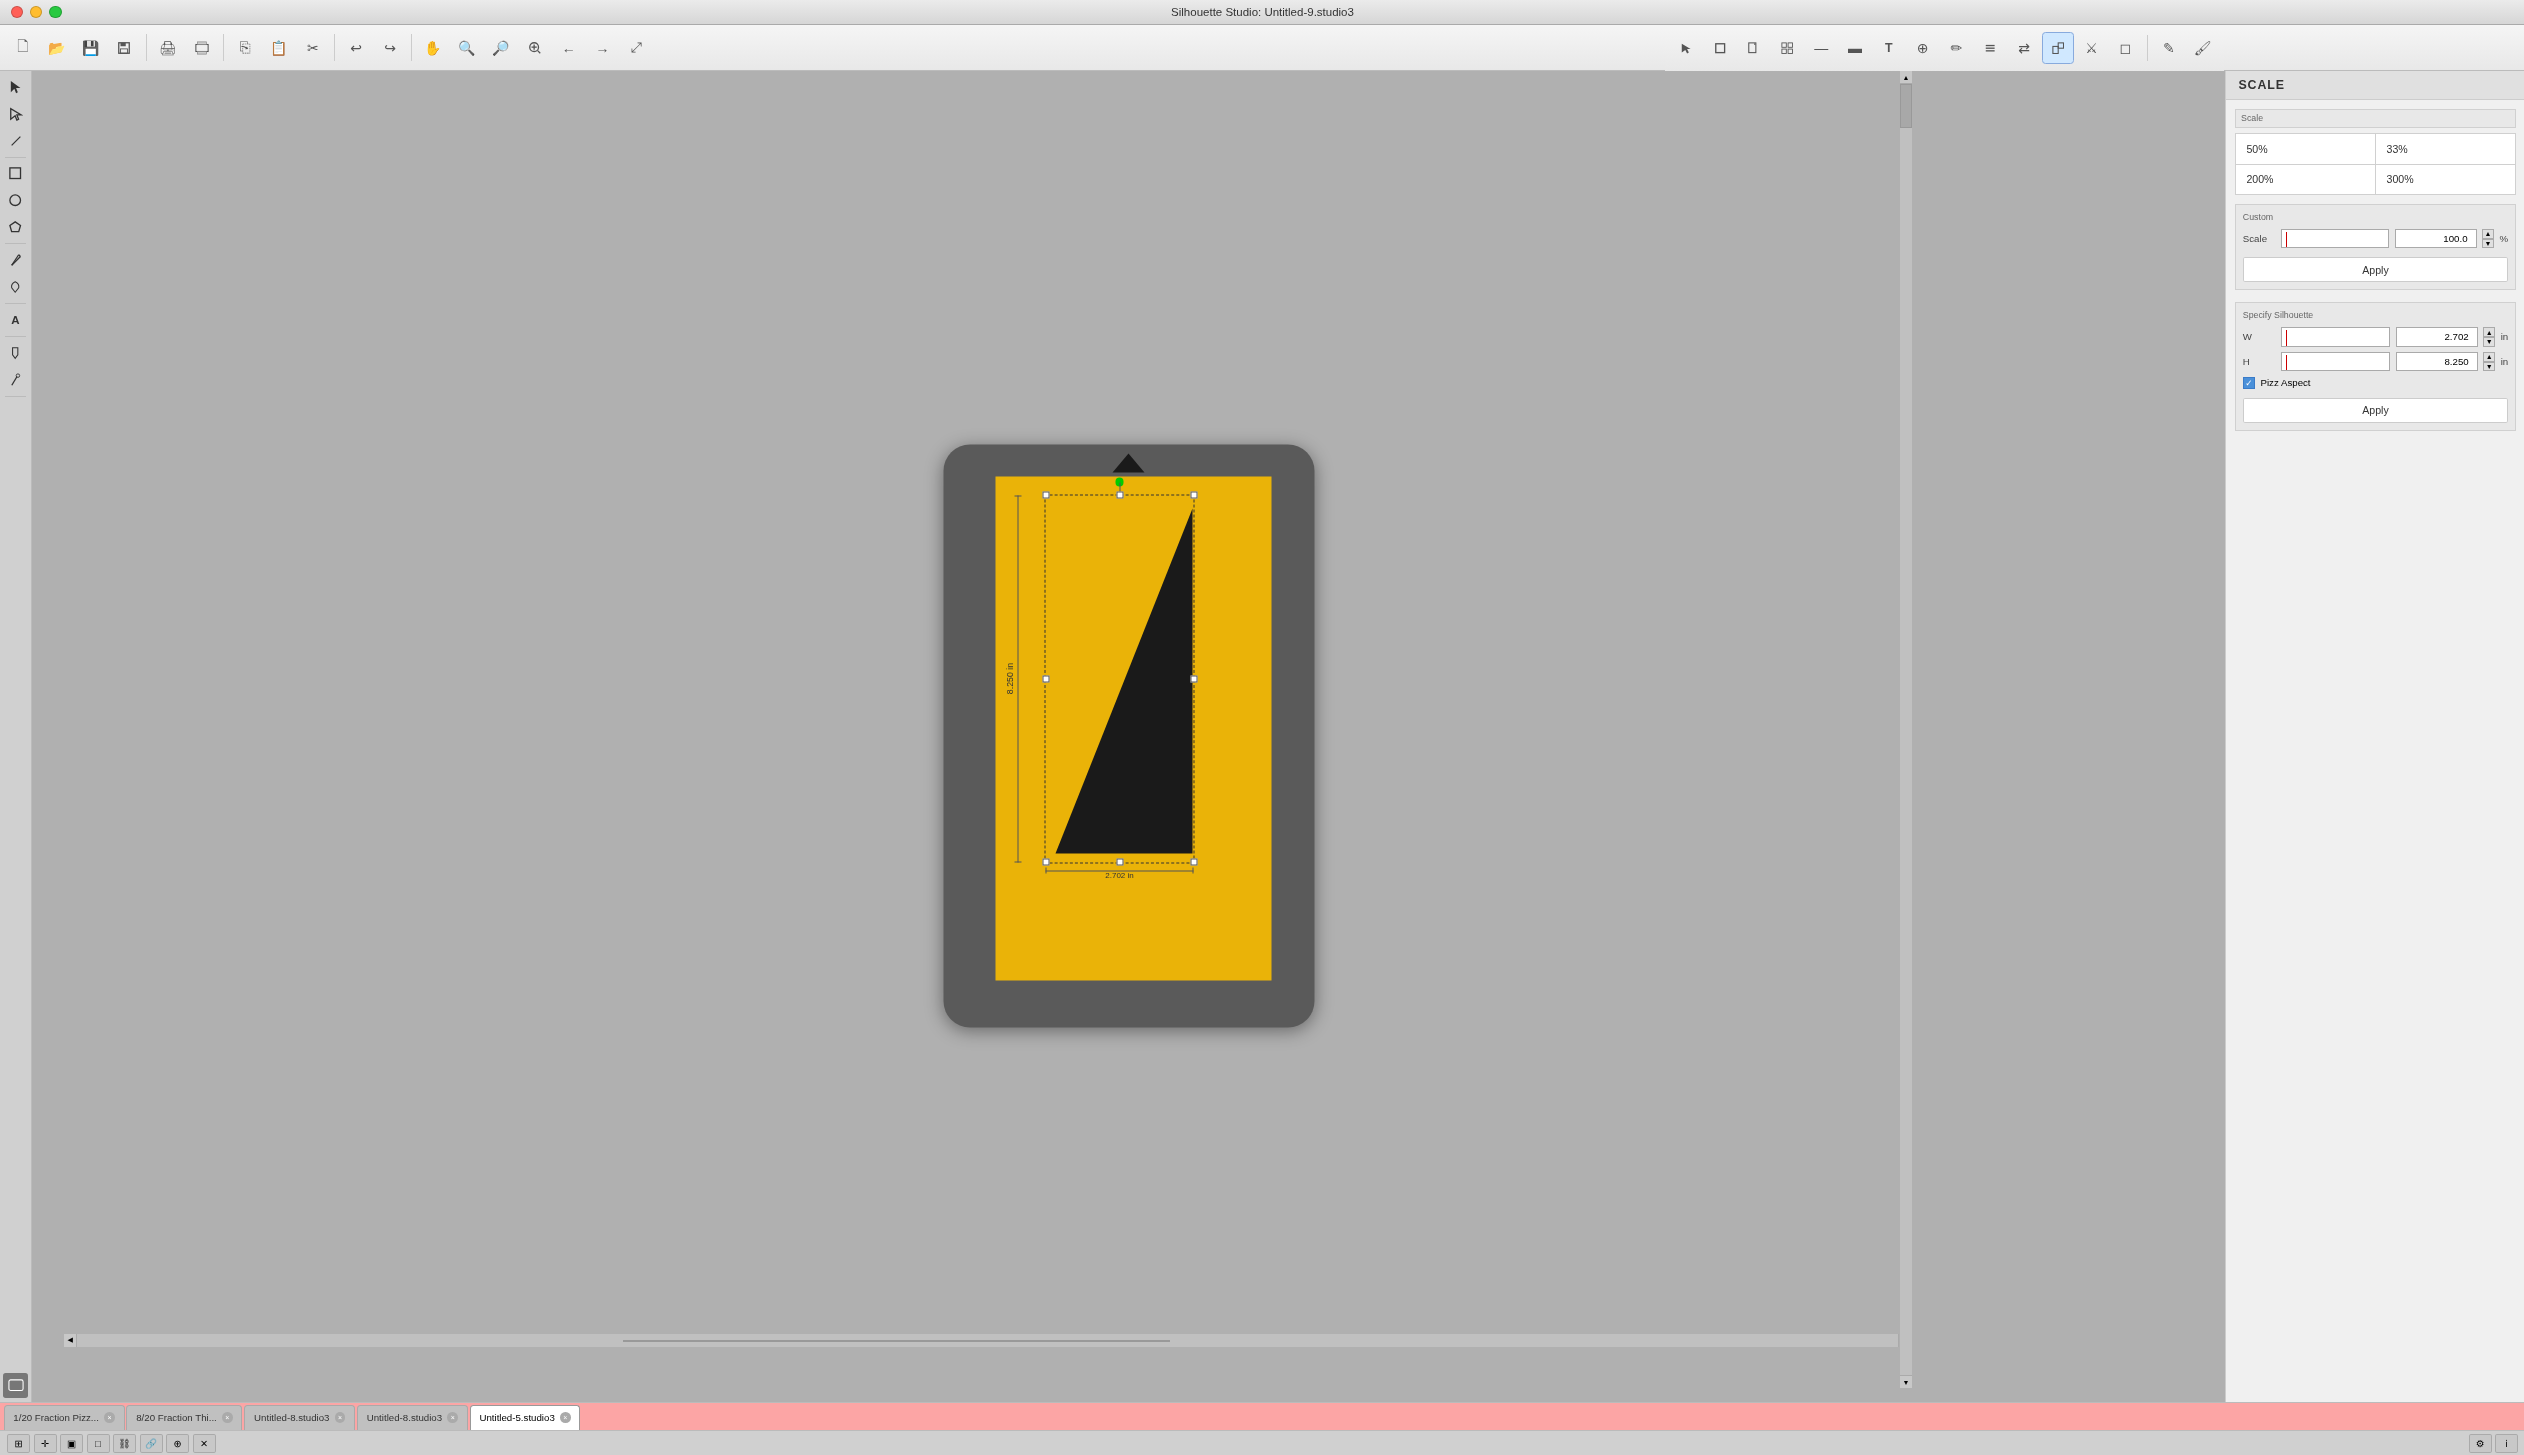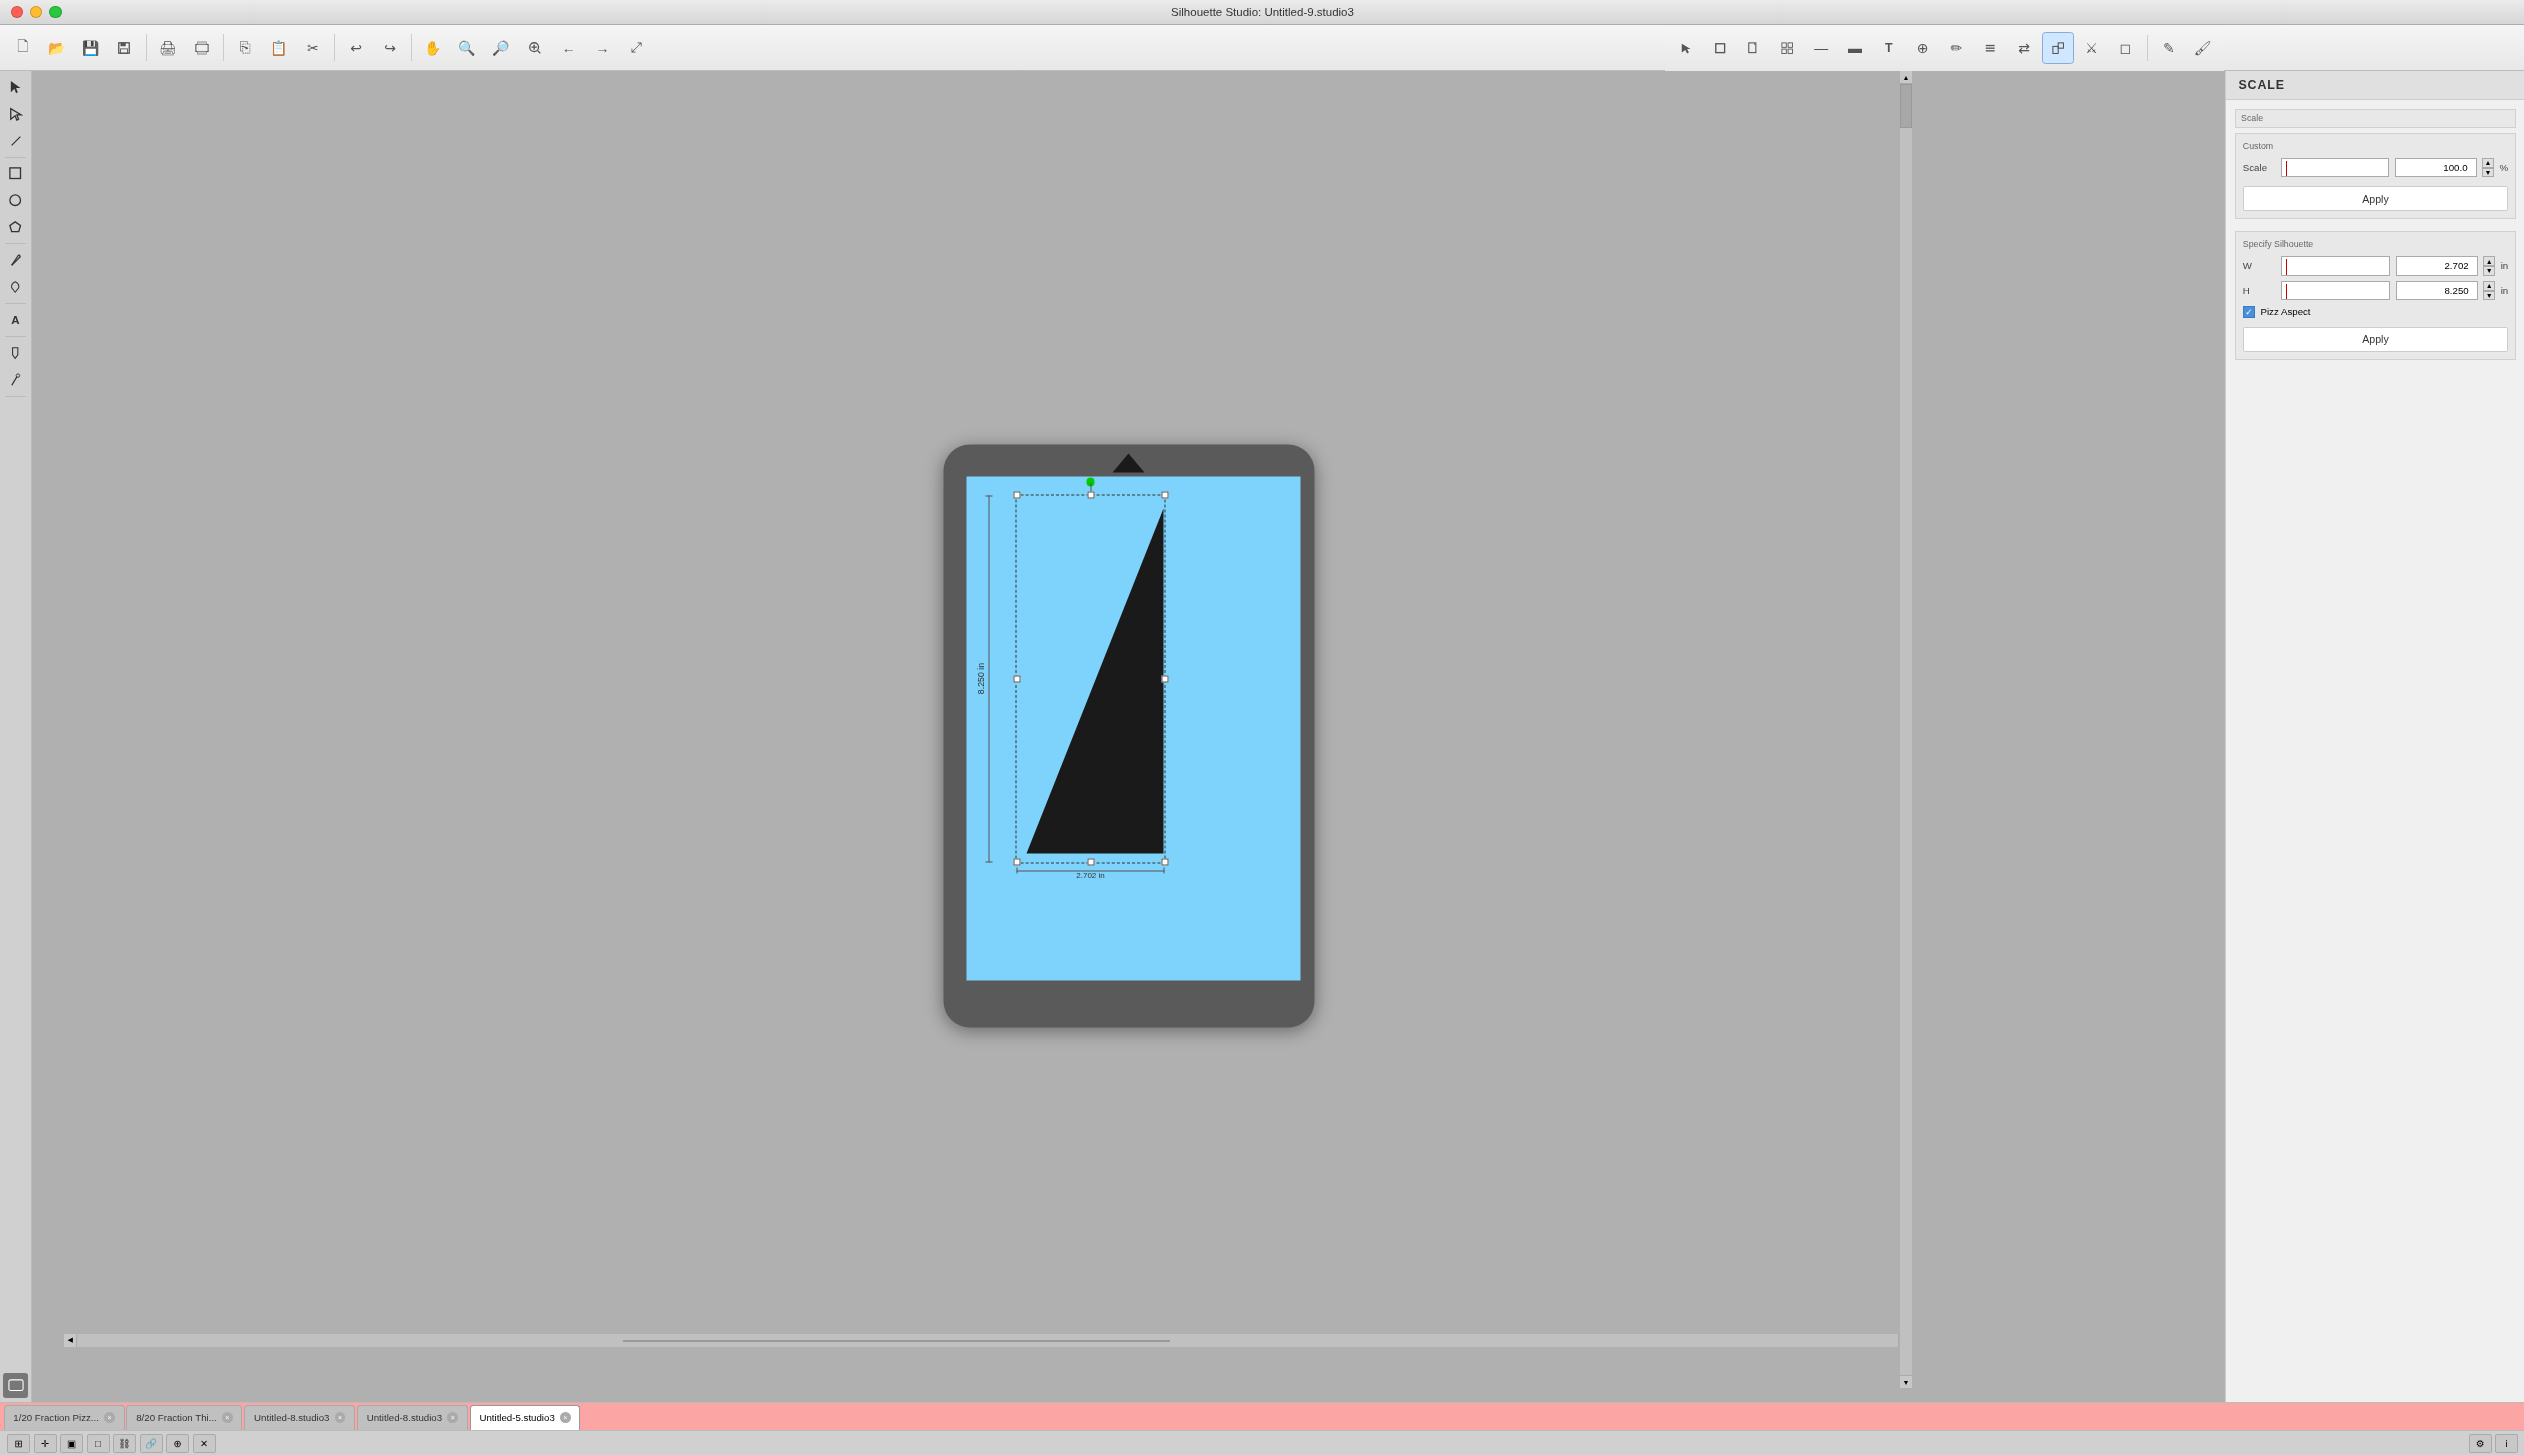--- a/index.html
+++ b/index.html
@@ -111,23 +111,23 @@
       top: 8.8px;
       left: 50%;
       transform: translateX(-50%);
       width: 0;
       height: 0;
       border-left: 16px solid transparent;
       border-right: 16px solid transparent;
       border-bottom: 19.4px solid #1a1a1a;
     }
     #paper {
-      width: 334px;
+      width: 276px;
       height: 504px;
-      background: #7dd3fc;
+      background: #eab308;
       position: relative;
       margin-top: 14px;
       margin-left: 10px;
     }
 
     
     #shape-triangle {
       position: absolute;
       left: 60px;
       top: 32px;
@@ -664,20 +664,26 @@
   </div>
 
   <div id="right-panel">
     <div id="panel-header">
       <h2>SCALE</h2>
     </div>
     <div id="panel-content">
 
       <div class="section-label">Scale</div>
 
+      <div class="scale-grid">
+        <div class="scale-cell">50%</div>
+        <div class="scale-cell">33%</div>
+        <div class="scale-cell">200%</div>
+        <div class="scale-cell">300%</div>
+      </div>
 
       <div class="custom-section">
         <div class="custom-section-label">Custom</div>
 
         
         <div class="field-row">
           <span class="field-label">Scale</span>
           <div class="slider-input">
             <div class="slider-marker"></div>
           </div>

